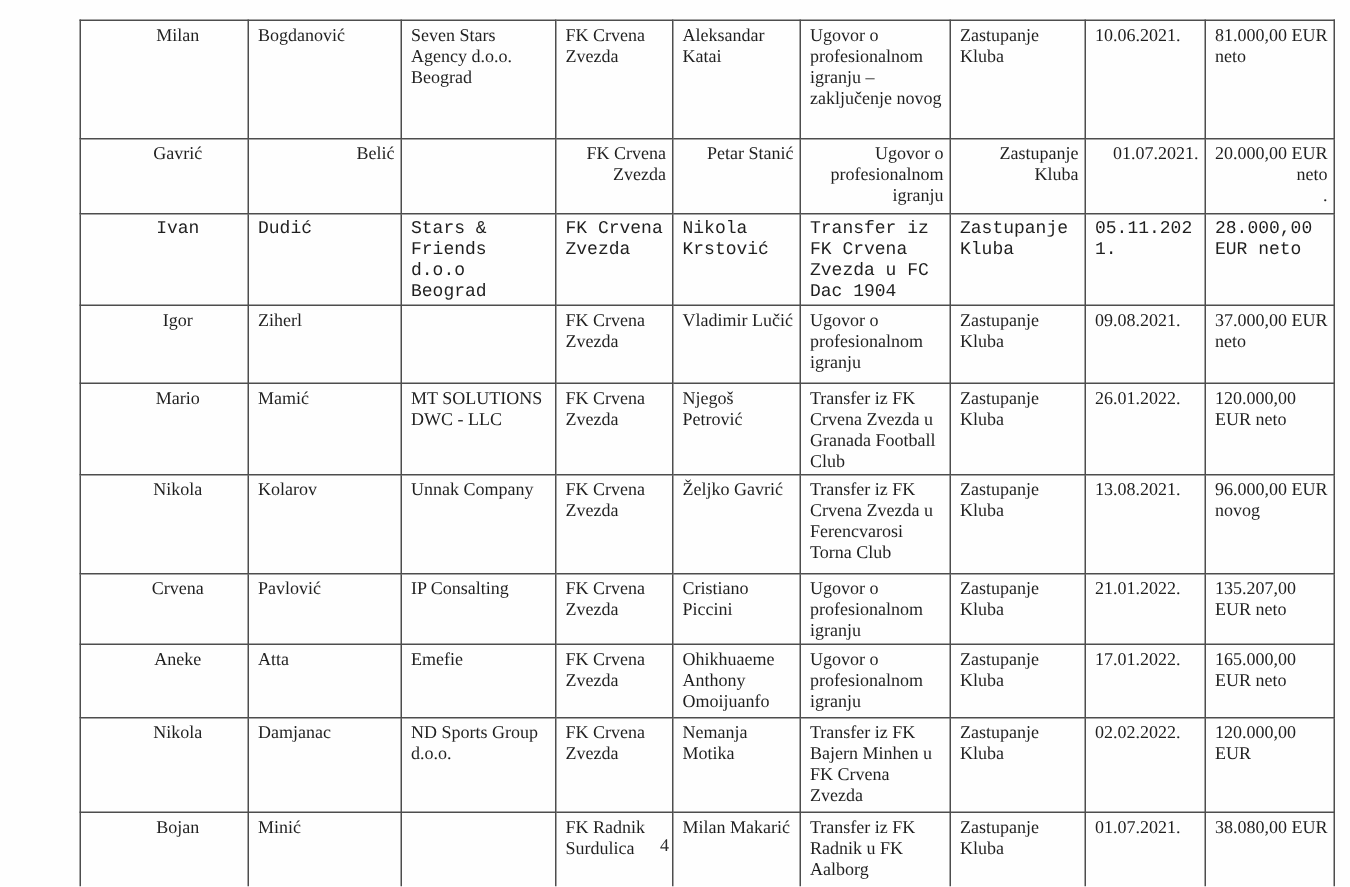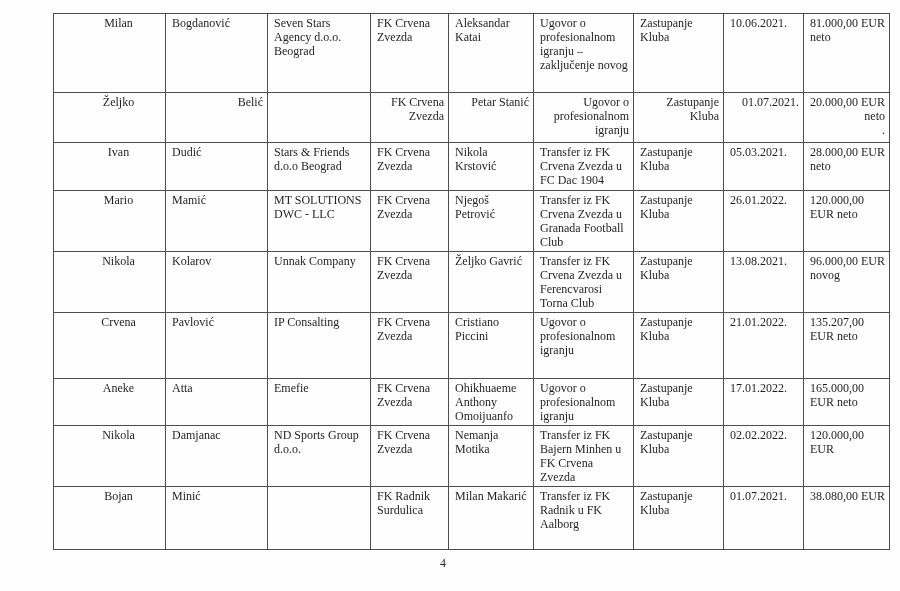--- a/index.html
+++ b/index.html
@@ -36,21 +36,21 @@
     word-wrap: break-word;
   }
   
   table.doc-table td:first-child {
     text-align: center;
     padding-left: 22px;
   }
   
   tr:nth-child(1)  td { height: 74px; }
   tr:nth-child(2)  td { height: 45px; text-align: right; }
-  tr:nth-child(3)  td { height: 43px; }
+  tr:nth-child(3)  td { height: 43px; font-family: Liberation Mono, monospace; }
   tr:nth-child(4)  td { height: 47px; }
   tr:nth-child(5)  td { height: 55px; }
   tr:nth-child(6)  td { height: 61px; }
   tr:nth-child(7)  td { height: 41px; }
   tr:nth-child(8)  td { height: 44px; }
   tr:nth-child(9)  td { height: 58px; }
   tr:nth-child(10) td { height: 50px; font-family: Liberation Serif, serif; }
   .page-number {
     position: absolute;
     left: 33px;
@@ -83,41 +83,52 @@
           <td>Bogdanović</td>
           <td>Seven Stars Agency d.o.o. Beograd</td>
           <td>FK Crvena Zvezda</td>
           <td>Aleksandar Katai</td>
           <td>Ugovor o profesionalnom igranju – zaključenje novog</td>
           <td>Zastupanje Kluba</td>
           <td>10.06.2021.</td>
           <td>81.000,00 EUR neto</td>
         </tr>
         <tr>
-          <td>Željko</td>
+          <td>Gavrić</td>
           <td>Belić</td>
           <td></td>
           <td>FK Crvena Zvezda</td>
           <td>Petar Stanić</td>
           <td>Ugovor o profesionalnom igranju</td>
           <td>Zastupanje Kluba</td>
           <td>01.07.2021.</td>
           <td>20.000,00 EUR neto
 .</td>
         </tr>
         <tr>
           <td>Ivan</td>
           <td>Dudić</td>
           <td>Stars &amp; Friends d.o.o Beograd</td>
           <td>FK Crvena Zvezda</td>
           <td>Nikola Krstović</td>
           <td>Transfer iz FK Crvena Zvezda u FC Dac 1904</td>
           <td>Zastupanje Kluba</td>
-          <td>05.03.2021.</td>
+          <td>05.11.2021.</td>
           <td>28.000,00 EUR neto</td>
+        </tr>
+        <tr>
+          <td>Igor</td>
+          <td>Ziherl</td>
+          <td></td>
+          <td>FK Crvena Zvezda</td>
+          <td>Vladimir Lučić</td>
+          <td>Ugovor o profesionalnom igranju</td>
+          <td>Zastupanje Kluba</td>
+          <td>09.08.2021.</td>
+          <td>37.000,00 EUR neto</td>
         </tr>
         <tr>
           <td>Mario</td>
           <td>Mamić</td>
           <td>MT SOLUTIONS DWC - LLC</td>
           <td>FK Crvena Zvezda</td>
           <td>Njegoš Petrović</td>
           <td>Transfer iz FK Crvena Zvezda u Granada Football Club</td>
           <td>Zastupanje Kluba</td>
           <td>26.01.2022.</td>

